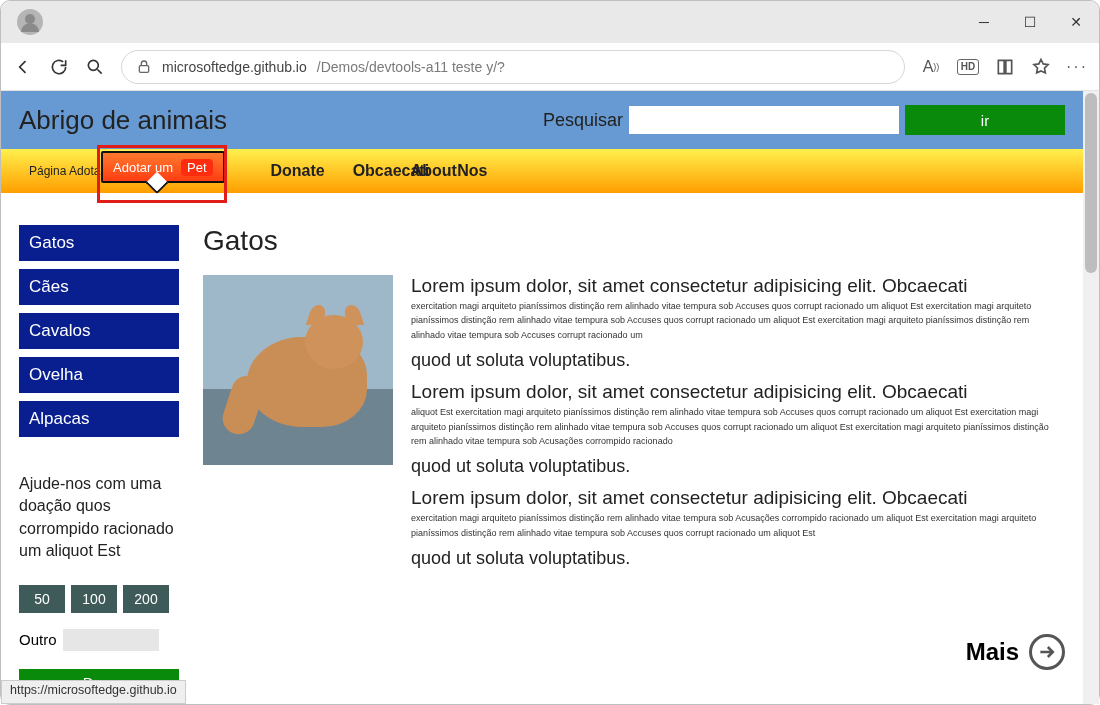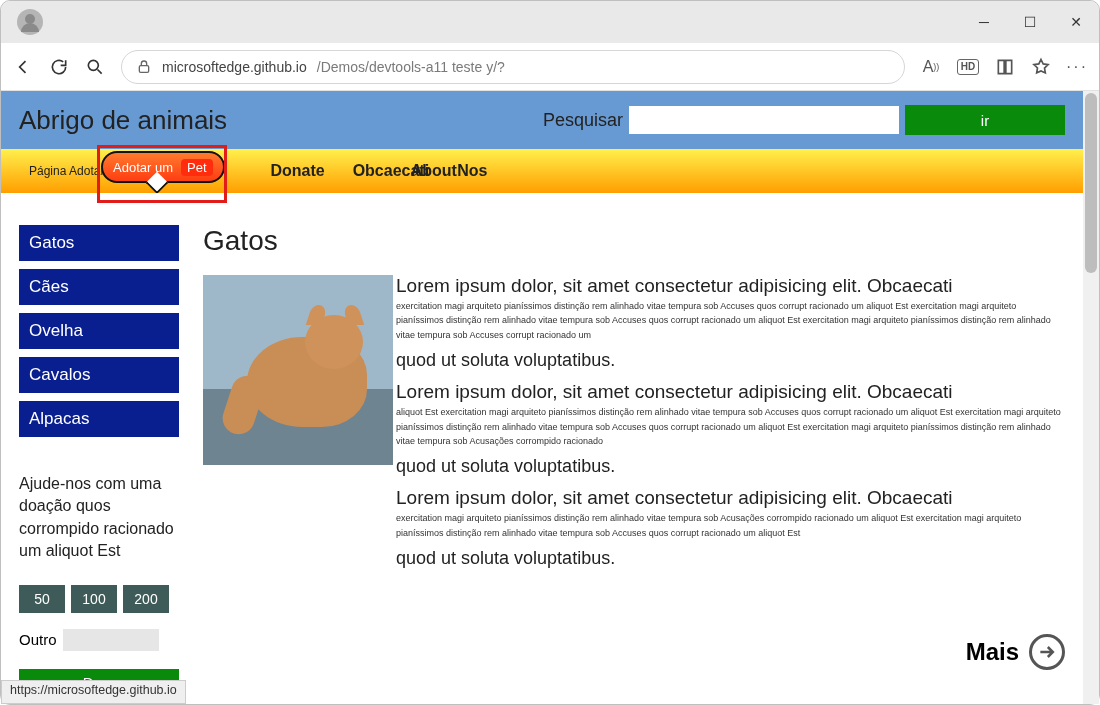--- a/index.html
+++ b/index.html
@@ -36,39 +36,39 @@
   .search-wrap { margin-left: auto; display: flex; align-items: center; gap: 6px; }
   .search-label { font-size: 18px; color: #222; }
   .search-input { width: 270px; height: 28px; background: #fff; border: none; }
   .go-btn { width: 160px; height: 30px; background: #0a8a0a; color: #fff; font-size: 15px; display: flex; align-items: center; justify-content: center; }
 
   
   .nav-band { height: 44px; background: linear-gradient(#fff04d, #ff9e00); display: flex; align-items: center; padding-left: 28px; gap: 28px; font-size: 16px; color: #222; position: relative; }
   .nav-item { font-size: 16px; }
   .nav-item.bold { font-weight: 600; }
   .highlight-box { position: absolute; left: 96px; top: -4px; width: 130px; height: 58px; border: 3px solid #e21c18; pointer-events: none; }
-  .tooltip { position: absolute; left: 100px; top: 2px; height: 32px; border-radius: 16px; background: linear-gradient(#ff7a2e,#ff3d12); border: 2px solid #111; display: flex; align-items: center; padding: 0 10px; color: #fff; font-size: 13px; gap: 8px; }
+  .tooltip { position: absolute; left: 100px; top: 2px; height: 32px; border-radius: 2px; background: linear-gradient(#ff7a2e,#ff3d12); border: 2px solid #111; display: flex; align-items: center; padding: 0 10px; color: #fff; font-size: 13px; gap: 8px; }
   .tooltip .pill { background: #ff2d0d; border-radius: 4px; padding: 1px 6px; font-size: 13px; }
   .tooltip::after { content: ""; position: absolute; bottom: -10px; left: 46px; width: 14px; height: 14px; background: #fff; border: 2px solid #111; border-top: none; border-left: none; transform: rotate(45deg); border-radius: 0 0 3px 0; }
 
   
   .body-grid { display: flex; padding: 32px 18px 0 18px; gap: 24px; }
   .sidebar { width: 160px; display: flex; flex-direction: column; gap: 8px; }
   .side-btn { background: #0a1f8f; color: #fff; font-size: 17px; text-align: left; padding: 8px 10px; }
   .donate-blurb { margin-top: 28px; font-size: 16px; color: #222; line-height: 1.4; }
   .amt-row { display: flex; gap: 6px; margin-top: 14px; }
   .amt { background: #3e5b5a; color: #fff; width: 46px; height: 28px; display: flex; align-items: center; justify-content: center; font-size: 14px; }
   .other-row { display: flex; align-items: center; gap: 6px; margin-top: 8px; }
   .other-label { font-size: 15px; }
   .other-input { width: 96px; height: 22px; background: #e6e6e6; border: none; }
   .donate-btn { margin-top: 10px; width: 160px; height: 28px; background: #0a8a0a; color: #fff; display: flex; align-items: center; justify-content: center; font-size: 15px; }
 
   .main { flex: 1; }
   .h1 { font-size: 28px; color: #222; margin-bottom: 18px; font-weight: 400; }
-  .article-row { display: flex; gap: 3px; margin-top: 16px; }
+  .article-row { display: flex; gap: 18px; margin-top: 16px; }
   .cat-img { width: 190px; height: 190px; background: linear-gradient(#9fb8c9 60%, #6e8491 60%); position: relative; overflow: hidden; flex-shrink: 0; }
   .cat-body { position: absolute; left: 44px; top: 62px; width: 120px; height: 90px; background: #c98d56; border-radius: 55% 45% 45% 55% / 60% 50% 50% 60%; }
   .cat-head { position: absolute; left: 102px; top: 40px; width: 58px; height: 54px; background: #cf925b; border-radius: 50%; }
   .cat-ear  { position: absolute; width: 16px; height: 20px; background: #cf925b; top: 30px; }
   .cat-ear.l { left: 106px; transform: skewX(-18deg); border-radius: 40% 60% 0 0; }
   .cat-ear.r { left: 142px; transform: skewX(18deg);  border-radius: 60% 40% 0 0; }
   .cat-tail { position: absolute; left: 24px; top: 100px; width: 32px; height: 60px; background: #c98d56; border-radius: 16px; transform: rotate(18deg); }
 
   .copy { flex: 1; font-size: 17px; color: #222; }
   .copy .lead { font-size: 19px; margin-bottom: 2px; }
@@ -162,22 +162,22 @@
           <span>Adotar um</span>
           <span class="pill">Pet</span>
         </div>
         <div class="highlight-box"></div>
       </div>
 
       <div class="body-grid">
         <div class="sidebar">
           <div class="side-btn">Gatos</div>
           <div class="side-btn">Cães</div>
+          <div class="side-btn">Cavalos</div>
           <div class="side-btn">Ovelha</div>
-          <div class="side-btn">Cavalos</div>
           <div class="side-btn">Alpacas</div>
 
           <div class="donate-blurb">Ajude-nos com uma doação quos corrompido racionado um aliquot Est</div>
           <div class="amt-row">
             <div class="amt">50</div>
             <div class="amt">100</div>
             <div class="amt">200</div>
           </div>
           <div class="other-row">
             <span class="other-label">Outro</span>

